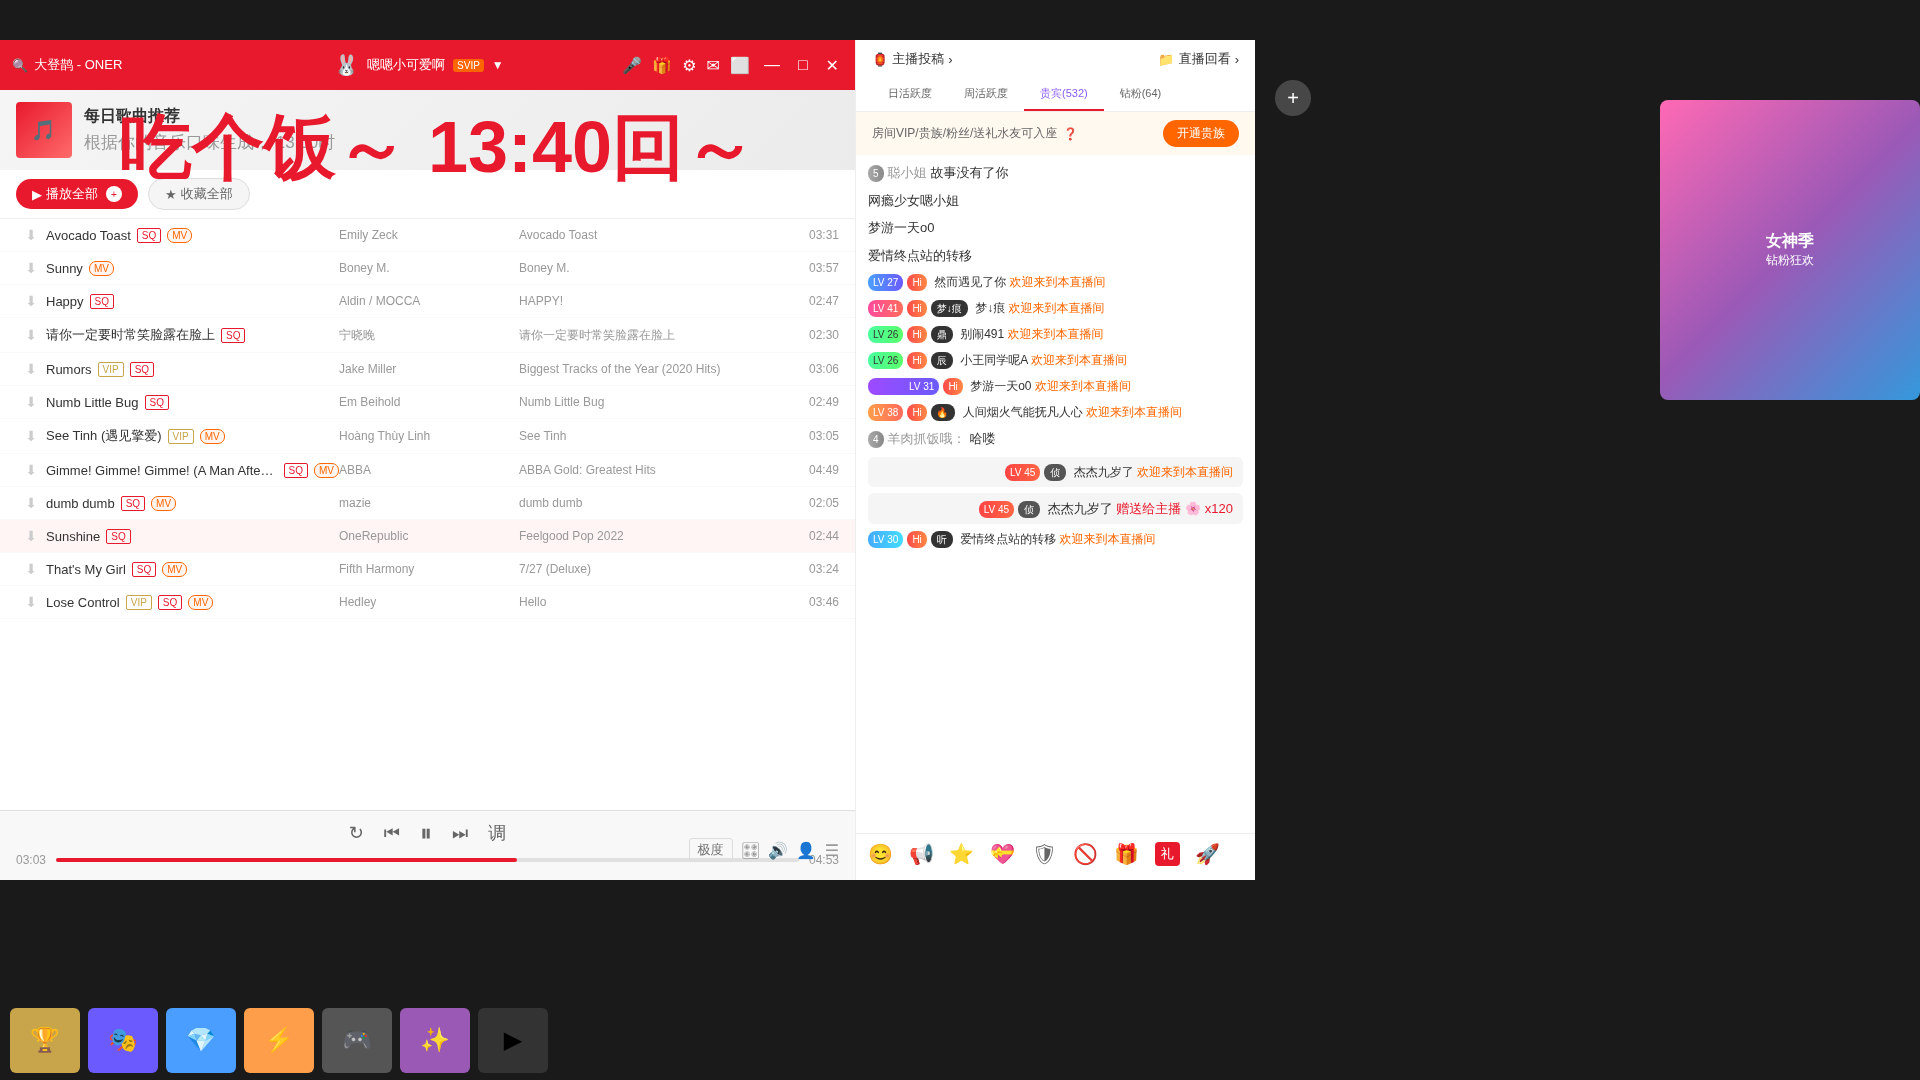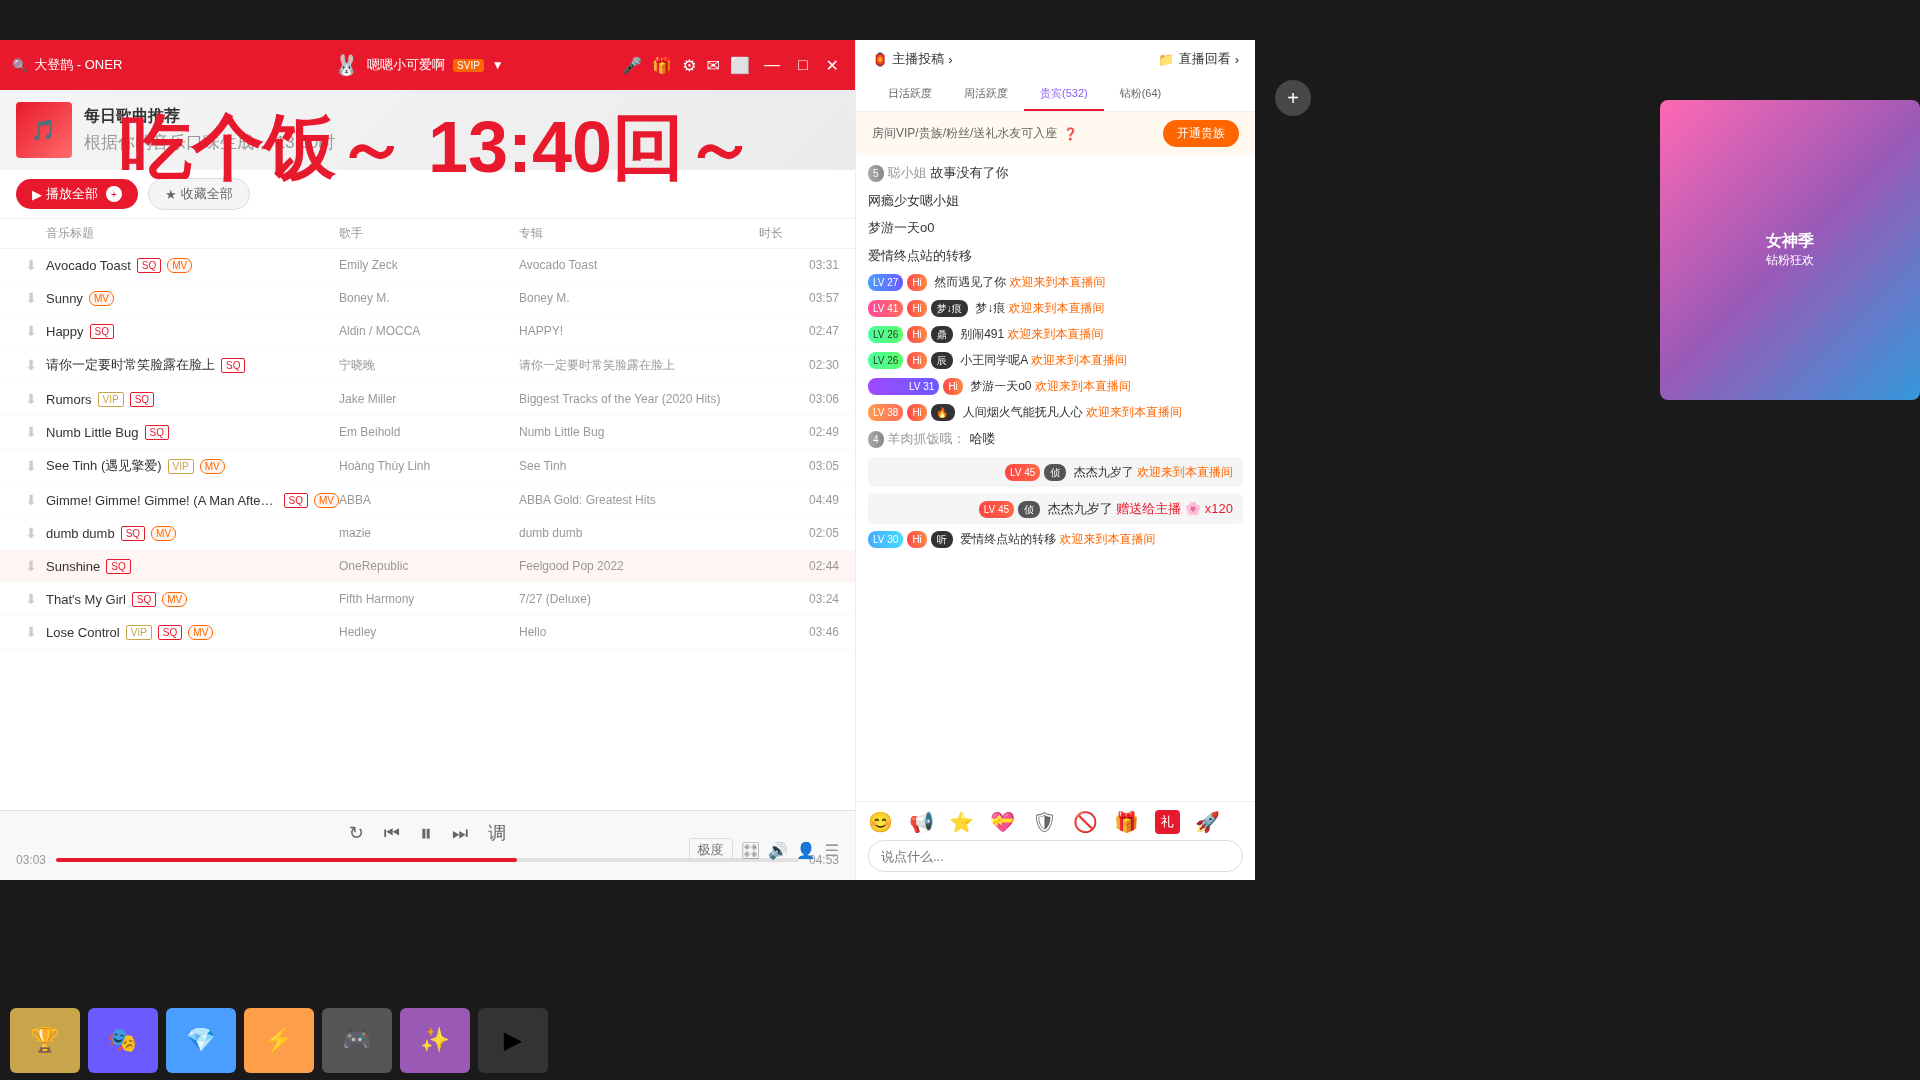--- a/index.html
+++ b/index.html
@@ -538,27 +538,20 @@
       <span>▶</span>
       <span>播放全部</span>
       <span style="margin-left:4px; background:#fff; color:#e8192c; border-radius:50%; width:16px; height:16px; display:inline-flex; align-items:center; justify-content:center; font-size:10px;">+</span>
     </button>
     <button class="btn-collect">
       <span>★</span>
       <span>收藏全部</span>
     </button>
   </div>
 
-  <div class="table-header">
-    <div></div>
-    <div>音乐标题</div>
-    <div>歌手</div>
-    <div>专辑</div>
-    <div>时长</div>
-  </div>
 
   <div class="song-list" id="song-list">
       <div class="song-row">
       <div class="song-download">⬇</div>
       <div class="song-title-wrap">
         <span class="song-title">Avocado Toast</span>
         <span class="badge badge-sq">SQ</span>
           <span class="badge badge-mv">MV</span>
       </div>
       <div class="song-artist">Emily Zeck</div>
@@ -774,23 +767,20 @@
       <button class="chat-icon-btn">😊</button>
       <button class="chat-icon-btn">📢</button>
       <button class="chat-icon-btn">⭐</button>
       <button class="chat-icon-btn">💝</button>
       <button class="chat-icon-btn">🛡</button>
       <button class="chat-icon-btn">🚫</button>
       <button class="chat-icon-btn">🎁</button>
       <button class="chat-icon-btn" style="background:#e8192c; border-radius:4px; color:white; font-size:13px; padding: 2px 6px; border:none;">礼</button>
       <button class="chat-icon-btn">🚀</button>
     </div>
-    <div class="chat-input-row">
-      <input class="chat-input" type="text" placeholder="说点什么..." style="">
-    </div>
   </div>
 </div>
 
 <div class="right-area">
   <div class="add-btn">+</div>
   <div class="goddess-banner">
     <div style="text-align:center; color:white;">
       <div style="font-size:16px; font-weight:bold;">女神季</div>
       <div style="font-size:12px;">钻粉狂欢</div>
     </div>

